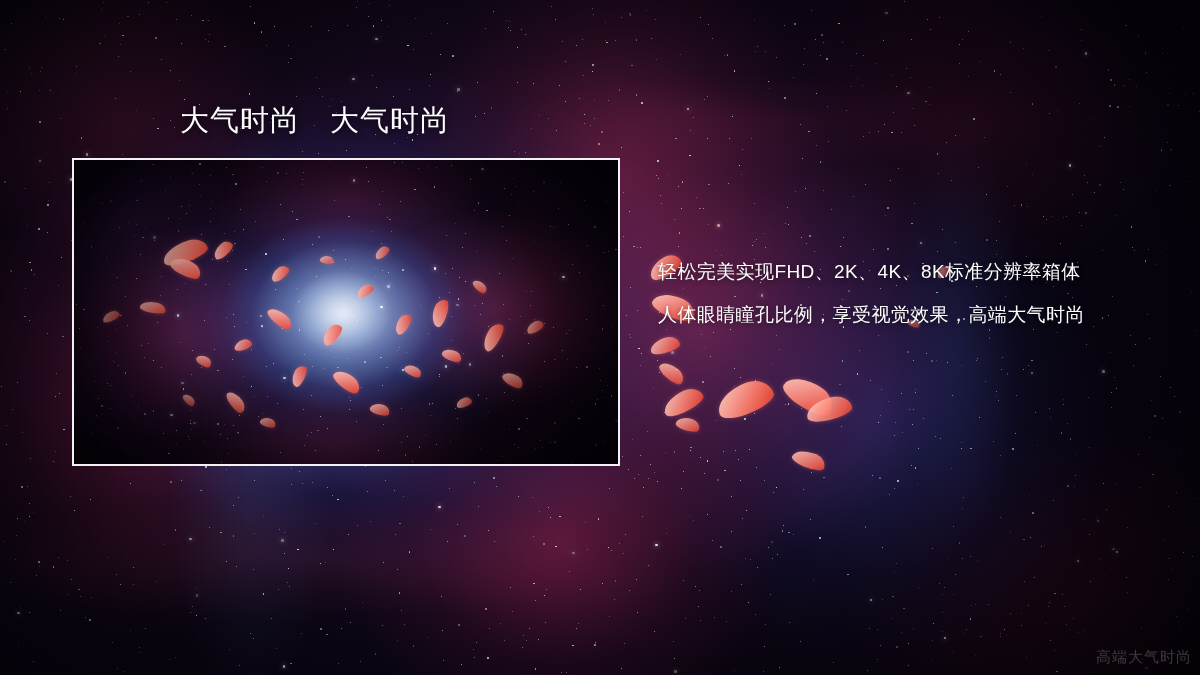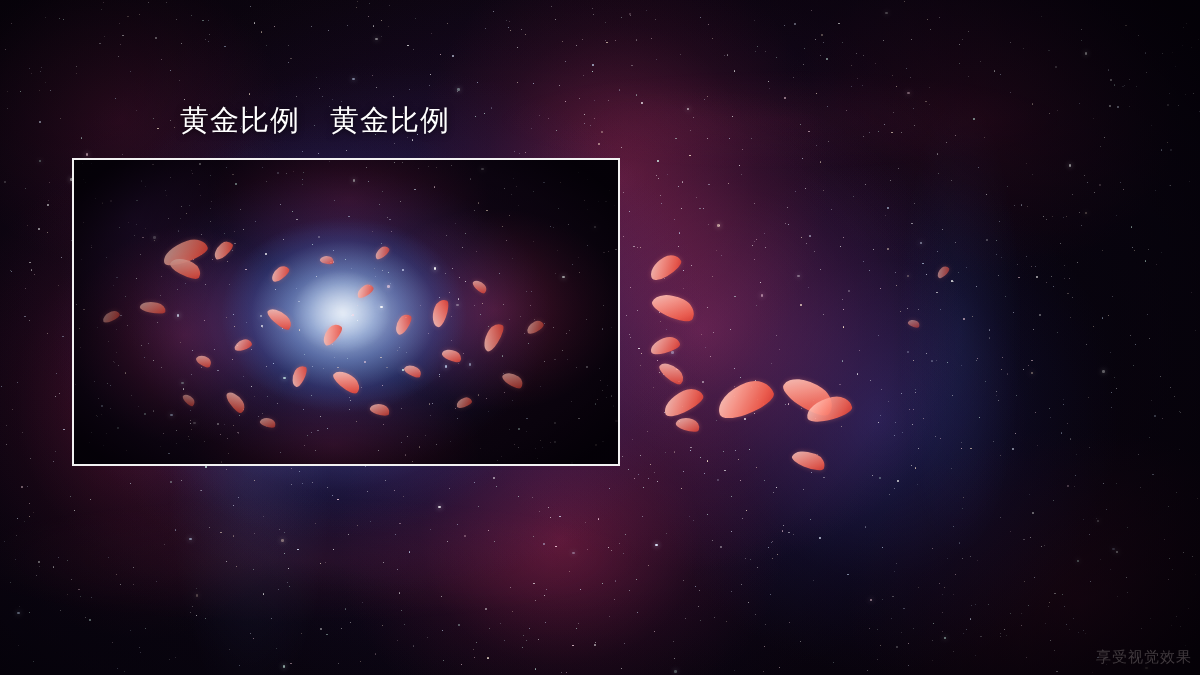--- a/index.html
+++ b/index.html
@@ -1589,21 +1589,21 @@
       <span class="petal" style="left:662px;top:392px;width:42px;height:20px;transform:rotate(-25deg);opacity:0.9;"></span>
       <span class="petal" style="left:676px;top:418px;width:24px;height:13px;transform:rotate(18deg);opacity:0.82;"></span>
       <span class="petal" style="left:716px;top:384px;width:58px;height:30px;transform:rotate(-20deg);opacity:0.95;"></span>
       <span class="petal" style="left:782px;top:382px;width:54px;height:27px;transform:rotate(34deg);opacity:0.94;"></span>
       <span class="petal" style="left:806px;top:398px;width:46px;height:22px;transform:rotate(-12deg);opacity:0.9;"></span>
       <span class="petal" style="left:792px;top:452px;width:34px;height:16px;transform:rotate(22deg);opacity:0.88;"></span>
       <span class="petal" style="left:936px;top:268px;width:14px;height:8px;transform:rotate(-40deg);opacity:0.6;"></span>
       <span class="petal" style="left:908px;top:320px;width:12px;height:7px;transform:rotate(25deg);opacity:0.55;"></span>
     </div>
 
-  <div id="title">黄金比例　黄金比例</div>
+  <div id="title">大气时尚　大气时尚</div>
 
   <div id="panel">
     <div class="panel-inner">
       <div class="panel-neb"></div>
       <div class="panel-core"></div>
       <div class="stars" id="panel-stars">
           <i style="left:365.1px;top:137.3px;width:0.9px;height:0.9px;opacity:0.95;background:#cfe2ff;"></i>
           <i style="left:163.0px;top:185.1px;width:0.9px;height:0.9px;opacity:0.91;background:#dfe8ff;"></i>
           <i style="left:535.0px;top:29.9px;width:0.9px;height:0.9px;opacity:0.68;background:#ffd9e6;"></i>
           <i style="left:294.5px;top:125.2px;width:0.9px;height:0.9px;opacity:0.97;background:#ffe7cf;"></i>
@@ -2043,17 +2043,19 @@
           <span class="petal" style="left:452px;top:162px;width:18px;height:10px;transform:rotate(-26deg);opacity:0.8;"></span>
           <span class="petal" style="left:246px;top:96px;width:14px;height:8px;transform:rotate(14deg);opacity:0.75;"></span>
           <span class="petal" style="left:300px;top:88px;width:16px;height:9px;transform:rotate(-36deg);opacity:0.76;"></span>
           <span class="petal" style="left:108px;top:236px;width:14px;height:8px;transform:rotate(48deg);opacity:0.74;"></span>
         </div>
       <div class="panel-vig"></div>
     </div>
   </div>
 
   <div id="body-text">
+    <div class="line">轻松完美实现FHD、2K、4K、8K标准分辨率箱体</div>
+    <div class="line">人体眼睛瞳孔比例，享受视觉效果，高端大气时尚</div>
   </div>
 
-  <div id="watermark">享受视觉效果</div>
+  <div id="watermark">高端大气时尚</div>
 
 </div>
 
 </body></html>

